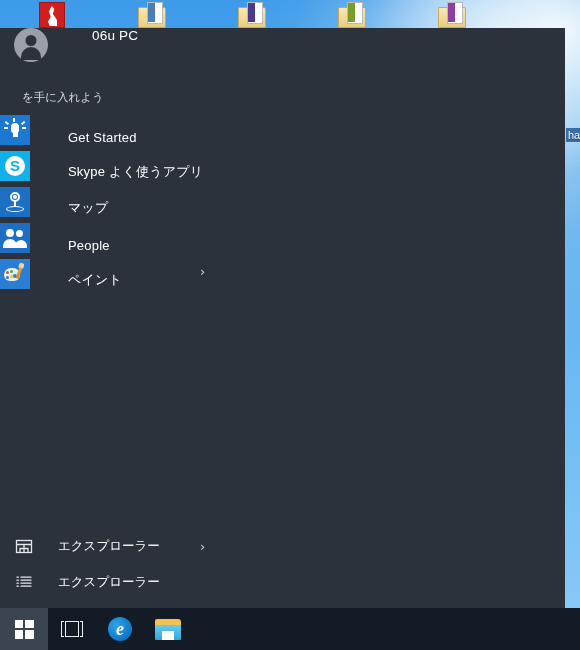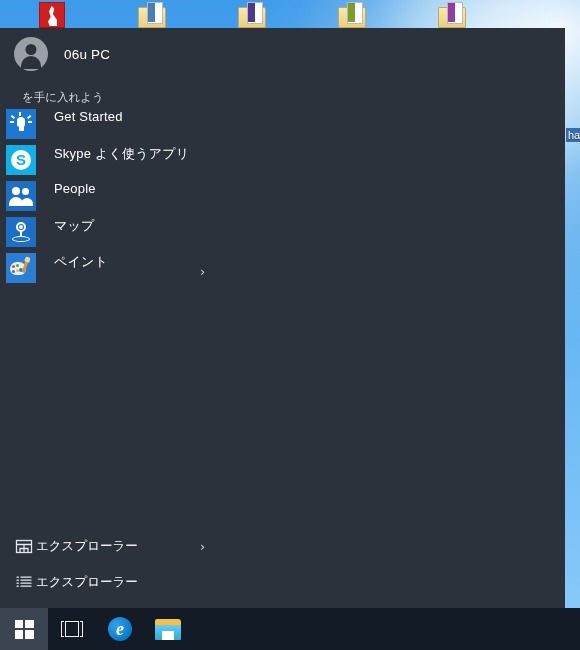--- a/index.html
+++ b/index.html
@@ -61,22 +61,22 @@
   
   #start-menu {
     position: absolute; left: 0; top: 28px;
     width: 565px; height: 580px;
     background: #2b323c;
     color: #ffffff;
     z-index: 5;
   }
 
   #user-row {
-    display: flex; align-items: center;
-    height: 52px; padding-left: 14px;
+    display: flex; align-items: flex-start;
+    height: 52px; padding-left: 14px; gap: 28px;
   }
   #avatar {
     width: 34px; height: 34px; border-radius: 50%;
     background: #9aa0a6; position: relative; flex: 0 0 auto;
   }
   #avatar .head {
     position: absolute; left: 50%; top: 7px; transform: translateX(-50%);
     width: 11px; height: 11px; border-radius: 50%; background: #2b323c;
   }
   #avatar .body {
@@ -84,23 +84,23 @@
     width: 20px; height: 13px; border-radius: 10px 10px 0 0; background: #2b323c;
   }
   #user-name { margin-left: 16px; font-size: 13.5px; letter-spacing: .2px; }
 
   #section-header {
     padding: 10px 0 4px 22px;
     font-size: 11.5px; color: #d8dce1;
   }
 
   .app-row {
-    display: flex; align-items: flex-start;
-    height: 36px; padding-left: 6px;
-    position: relative; cursor: default;
+    display: flex; align-items: flex-end;
+    height: 36px; padding-left: 0;
+    position: relative; cursor: default; gap: 20px;
   }
   .app-tile {
     width: 30px; height: 30px; flex: 0 0 auto;
     position: relative; overflow: hidden;
   }
   .app-label {
     margin-left: 18px; font-size: 13px; letter-spacing: .2px;
   }
   .chevron {
     position: absolute; left: 200px; top: 50%; transform: translateY(-50%);
@@ -188,21 +188,21 @@
   
   #bottom-links { position: absolute; left: 0; bottom: 8px; width: 100%; }
   .link-row {
     display: flex; align-items: center; height: 36px;
     padding-left: 14px; position: relative;
   }
   .link-ic {
     width: 20px; height: 20px; flex: 0 0 auto;
     position: relative; color: #e4e8ec;
   }
-  .link-label { margin-left: 2px; font-size: 12.5px; font-family: Liberation Mono, monospace; }
+  .link-label { margin-left: 24px; font-size: 12.5px; font-family: Liberation Mono, monospace; }
   .link-row .chevron { left: 200px; }
 
   
   #taskbar {
     position: absolute; left: 0; bottom: 0;
     width: 580px; height: 42px;
     background: #131c26; z-index: 10;
     display: flex; align-items: center;
   }
   #start-button {
@@ -310,38 +310,38 @@
 
     <div class="app-row">
       <div class="app-tile t-skype">
         <span class="s">S</span>
       </div>
       <div class="app-label">Skype よく使うアプリ</div>
       <div class="chevron"></div>
     </div>
 
     <div class="app-row">
+      <div class="app-tile t-maps">
+        <span class="pin"></span>
+          <span class="dot"></span>
+          <span class="stem"></span>
+          <span class="base"></span>
+      </div>
+      <div class="app-label">マップ</div>
+      <div class="chevron"></div>
+    </div>
+
+    <div class="app-row">
       <div class="app-tile t-people">
         <span class="h1"></span>
           <span class="h2"></span>
           <span class="b1"></span>
           <span class="b2"></span>
       </div>
       <div class="app-label">People</div>
-      <div class="chevron"></div>
-    </div>
-
-    <div class="app-row">
-      <div class="app-tile t-maps">
-        <span class="pin"></span>
-          <span class="dot"></span>
-          <span class="stem"></span>
-          <span class="base"></span>
-      </div>
-      <div class="app-label">マップ</div>
       <div class="chevron"></div>
     </div>
 
 
     <div class="app-row">
       <div class="app-tile t-paint">
         <span class="pal"></span>
           <span class="hole"></span>
         <span class="c c1"></span>
           <span class="c c2"></span>

